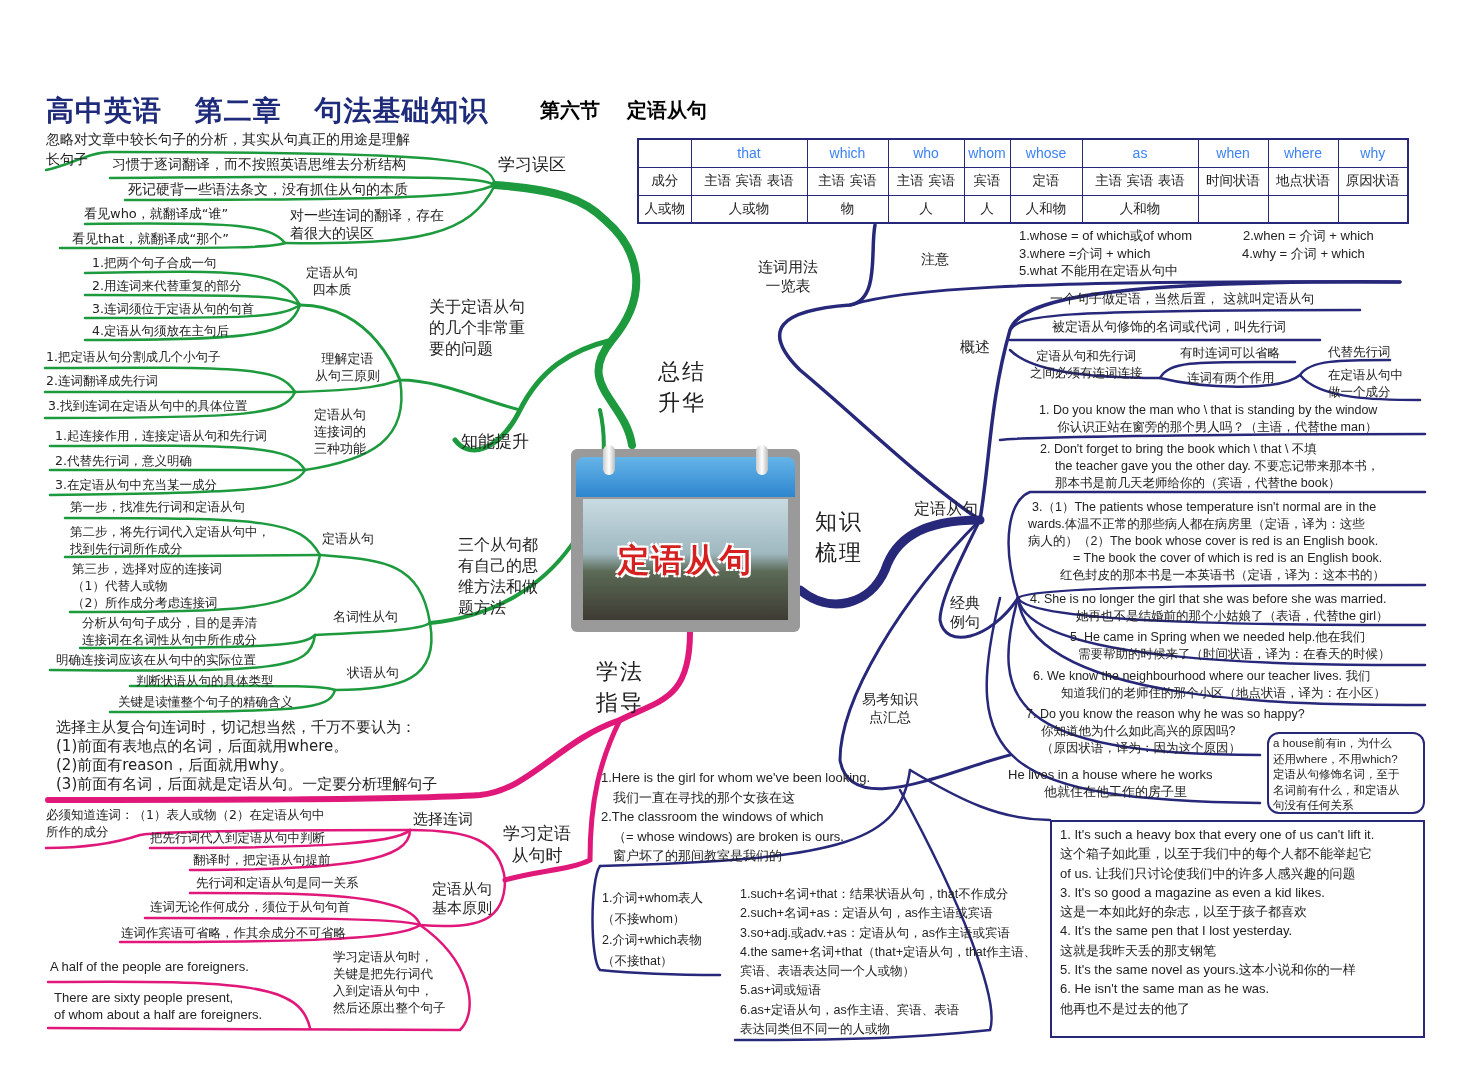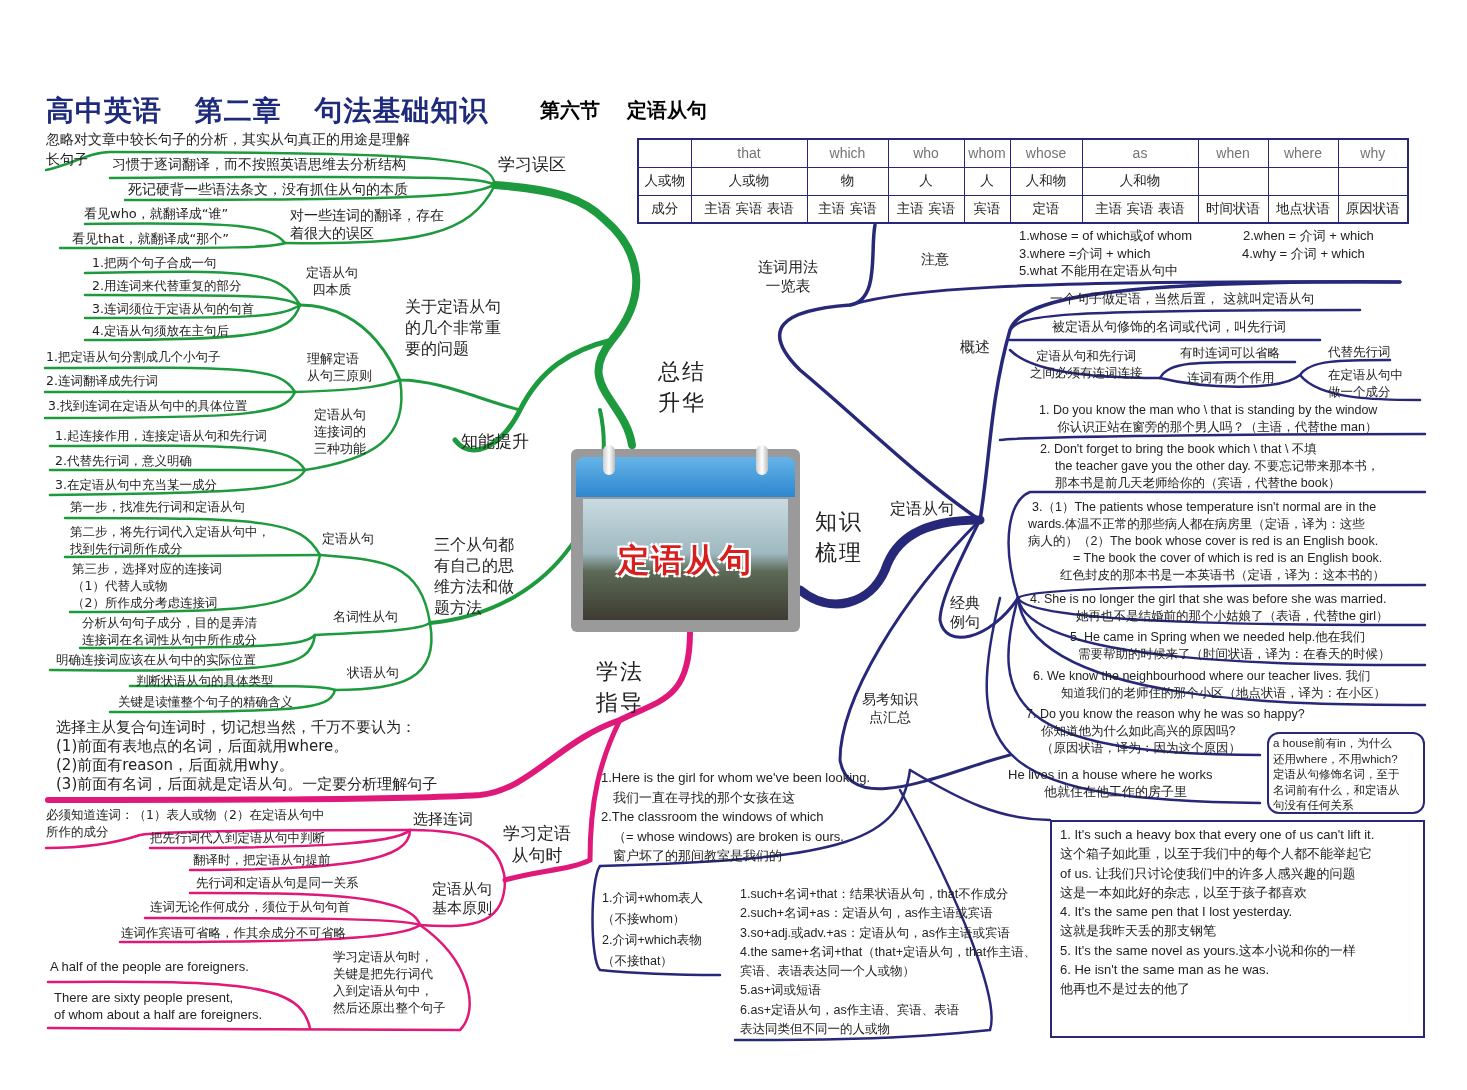--- a/index.html
+++ b/index.html
@@ -8,27 +8,27 @@
   .abs { position:absolute; white-space:nowrap; }
   .title-main { left:46px; top:92px; font-size:28px; font-weight:bold; color:#1e2a7a; letter-spacing:1px; }
   .title-main span { margin-right:22px; }
   .title-sub { left:540px; top:97px; font-size:20px; font-weight:bold; color:#000000; }
   .title-sub span { margin-right:20px; }
   svg.lines { position:absolute; left:0; top:0; width:1467px; height:1090px; pointer-events:none; }
   .t13 { font-size:13px; line-height:17px; }
   .t12 { font-size:12.5px; line-height:17px; }
   .t14 { font-size:14px; line-height:18px; }
   .t15 { font-size:15px; line-height:19px; }
-  .t16 { font-size:16px; line-height:21px; }
+  .t16 { font-size:16px; line-height:21px;margin-left:24px; }
   .big { font-size:22px; line-height:31px; letter-spacing:2px;font-family:Liberation Mono, monospace; }
   .mid { font-size:17px; line-height:22px; }
   .sans { font-family:"Liberation Sans",sans-serif; }
   table.conj { position:absolute; left:637px; top:138px; border-collapse:collapse; border:2px solid #27287a; }
   table.conj td { border:1.5px solid #27287a; height:28px; text-align:center; font-size:13.5px; padding:0 3px; }
-  table.conj tr:first-child td { color:#737373; font-family:"Liberation Sans",sans-serif; font-size:14px; }
+  table.conj tr:first-child td { color:#3b82f6; font-family:"Liberation Sans",sans-serif; font-size:14px; }
   .center-card { position:absolute; left:571px; top:449px; width:229px; height:183px; background:#9a9a9a; border-radius:6px; }
   .center-top { position:absolute; left:5px; top:8px; right:5px; height:40px; background:linear-gradient(#66b4e8,#2d86cf); border-radius:8px 8px 0 0; }
   .ring { position:absolute; top:-12px; width:12px; height:30px; background:linear-gradient(90deg,#ccc,#fff,#bbb); border-radius:6px; }
   .center-photo { position:absolute; left:12px; top:50px; right:12px; bottom:12px;
      background:linear-gradient(180deg,#c9dbe2 0%,#9fb8c0 45%,#5b6a55 60%,#3e3b33 100%); }
   .center-label { position:absolute; left:0; right:0; top:40px; text-align:center; font-size:32px; font-weight:bold; color:#d62020;
      text-shadow: 2px 2px 0 #fff, -2px -2px 0 #fff, 2px -2px 0 #fff, -2px 2px 0 #fff; letter-spacing:2px; }
   .box { position:absolute; border:2px solid #27287a; background:#fff; }
   .rbox { position:absolute; border:2px solid #27287a; border-radius:12px; background:#fff; }
 </style>
@@ -161,21 +161,21 @@
 </div>
 <div class="abs t13" style="left:306px;top:264px;text-align:center">
   <div>定语从句</div>
   <div>四本质</div>
 </div>
 <div class="abs t12" style="left:92px;top:254px">1.把两个句子合成一句</div>
 <div class="abs t12" style="left:92px;top:277px">2.用连词来代替重复的部分</div>
 <div class="abs t12" style="left:92px;top:300px">3.连词须位于定语从句的句首</div>
 <div class="abs t12" style="left:92px;top:322px">4.定语从句须放在主句后</div>
 
-<div class="abs t13" style="left:307px;top:350px;text-align:left">
+<div class="abs t13" style="left:315px;top:350px;text-align:center">
   <div>理解定语</div>
   <div>从句三原则</div>
 </div>
 <div class="abs t12" style="left:46px;top:348px">1.把定语从句分割成几个小句子</div>
 <div class="abs t12" style="left:46px;top:372px">2.连词翻译成先行词</div>
 <div class="abs t12" style="left:48px;top:397px">3.找到连词在定语从句中的具体位置</div>
 
 <div class="abs t13" style="left:314px;top:406px;text-align:center">
   <div>定语从句</div>
   <div>连接词的</div>
@@ -250,43 +250,43 @@
     <td style="width:81px">which</td>
     <td style="width:76px">who</td>
     <td style="width:46px">whom</td>
     <td style="width:72px">whose</td>
     <td style="width:116px">as</td>
     <td style="width:70px">when</td>
     <td style="width:70px">where</td>
     <td style="width:70px">why</td>
   </tr>
   <tr>
+    <td>成分</td>
+    <td>主语  宾语  表语</td>
+    <td>主语  宾语</td>
+    <td>主语  宾语</td>
+    <td>宾语</td>
+    <td>定语</td>
+    <td>主语  宾语  表语</td>
+    <td>时间状语</td>
+    <td>地点状语</td>
+    <td>原因状语</td>
+  </tr>
+  <tr>
     <td>人或物</td>
     <td>人或物</td>
     <td>物</td>
     <td>人</td>
     <td>人</td>
     <td>人和物</td>
     <td>人和物</td>
     <td></td>
     <td></td>
     <td></td>
   </tr>
-  <tr>
-    <td>成分</td>
-    <td>主语  宾语  表语</td>
-    <td>主语  宾语</td>
-    <td>主语  宾语</td>
-    <td>宾语</td>
-    <td>定语</td>
-    <td>主语  宾语  表语</td>
-    <td>时间状语</td>
-    <td>地点状语</td>
-    <td>原因状语</td>
-  </tr>
 </tbody>
   </table>
 
 <div class="abs t15" style="left:758px;top:258px;text-align:center">
   <div>连词用法</div>
   <div>一览表</div>
 </div>
 <div class="abs t14" style="left:921px;top:250px">注意</div>
 <div class="abs t13 sans" style="left:1019px;top:227px">1.whose = of which或of whom</div>
 <div class="abs t13 sans" style="left:1243px;top:227px">2.when = 介词 + which</div>
@@ -383,19 +383,20 @@
   <div>4.the same+名词+that（that+定语从句，that作主语、</div>
   <div>宾语、表语表达同一个人或物）</div>
   <div>5.as+词或短语</div>
   <div>6.as+定语从句，as作主语、宾语、表语</div>
   <div>表达同类但不同一的人或物</div>
 </div>
 <div class="box t13 sans" style="left:1050px;top:820px;width:375px;height:218px;padding:3px 8px;line-height:19.3px">
   <div>1. It's such a heavy box that every one of us can't lift it.</div>
   <div>这个箱子如此重，以至于我们中的每个人都不能举起它</div>
   <div>of us.    让我们只讨论使我们中的许多人感兴趣的问题</div>
+  <div>3. It's so good a magazine as even a kid likes.</div>
   <div>这是一本如此好的杂志，以至于孩子都喜欢</div>
   <div>4. It's the same pen that I lost yesterday.</div>
   <div>这就是我昨天丢的那支钢笔</div>
   <div>5. It's the same novel as yours.这本小说和你的一样</div>
   <div>6. He isn't the same man as he was.</div>
   <div>他再也不是过去的他了</div>
 </div>
 
 </body></html>

